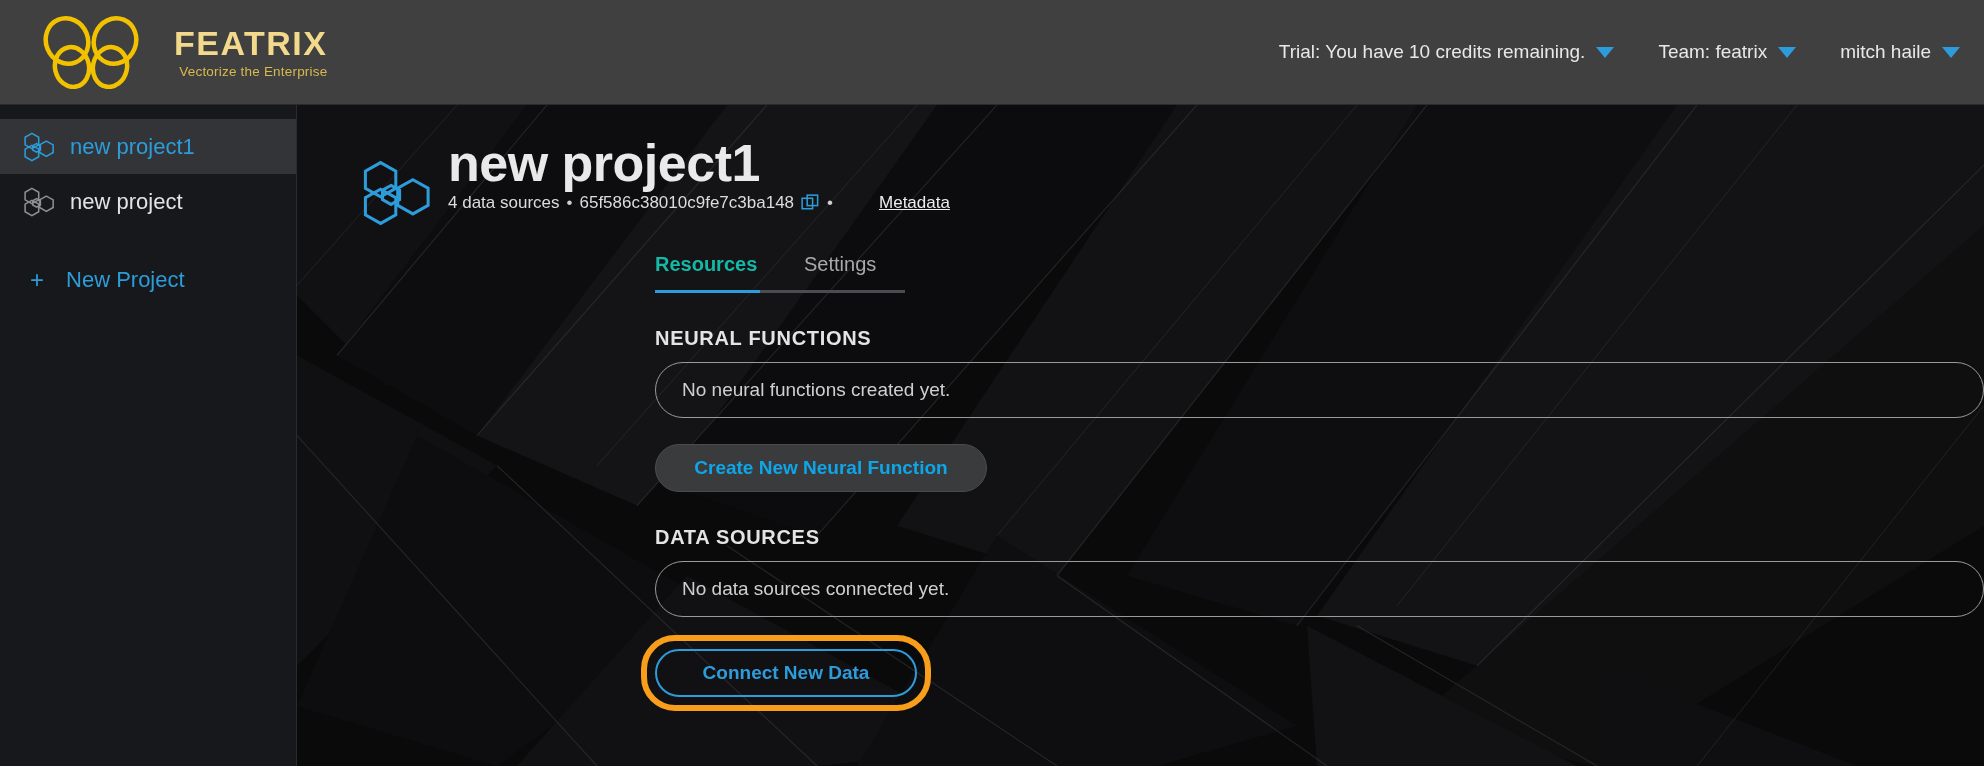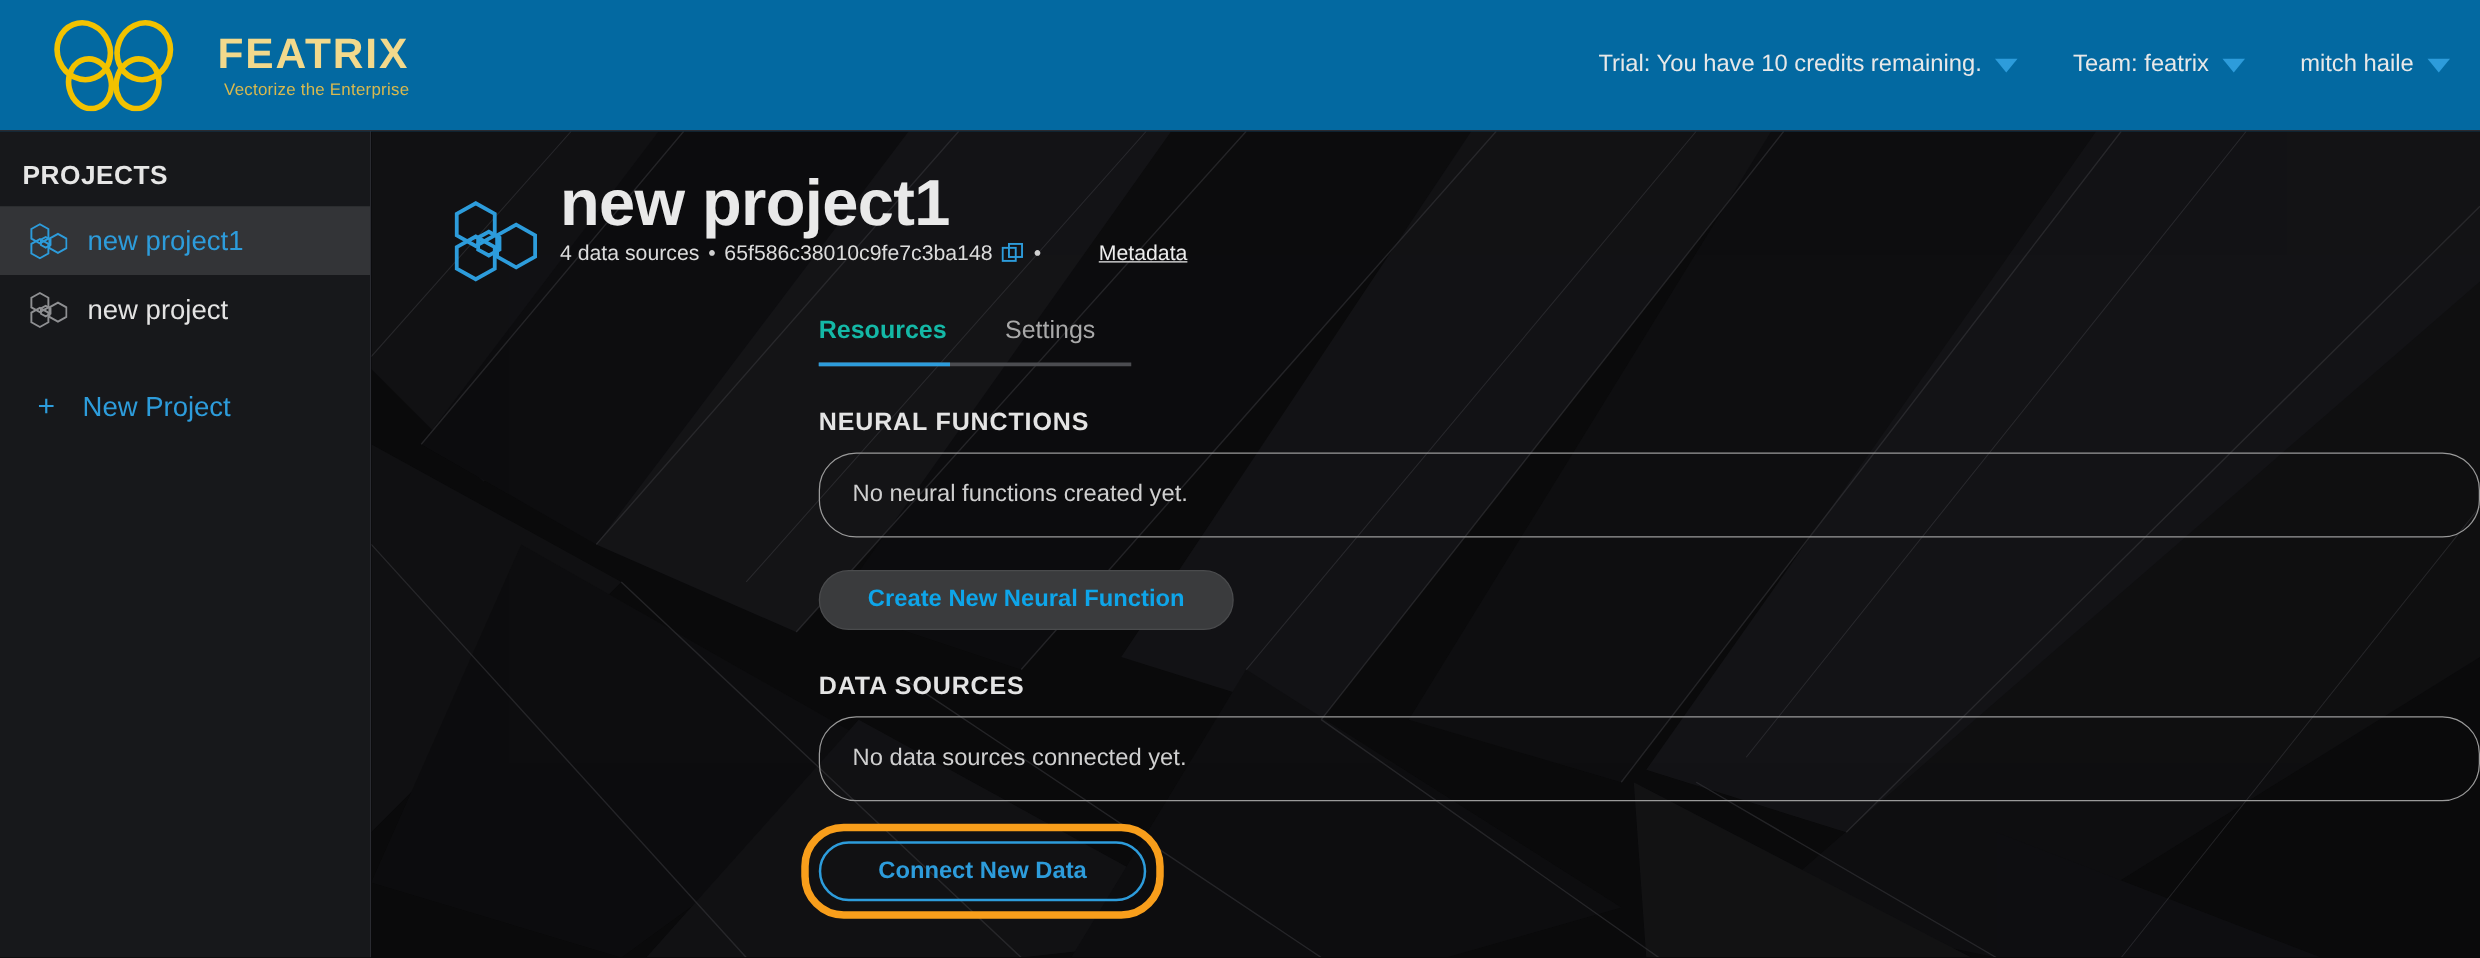--- a/index.html
+++ b/index.html
@@ -7,21 +7,21 @@
     width: 1984px; height: 766px;
     background: #0c0c0d;
     font-family: "Liberation Sans", sans-serif;
     overflow: hidden;
   }
   .app { width: 1984px; height: 766px; display: flex; flex-direction: column; position: relative; }
 
   
   .topbar {
     height: 105px;
-    background: #0369a1;
+    background: #404040;
     display: flex; align-items: center;
     flex: 0 0 105px;
     border-bottom: 1px solid #2a2b31;
     position: relative; z-index: 5;
   }
   .brand { display: flex; align-items: center; padding-left: 22px; gap: 14px; }
   .brand-logo { width: 138px; height: 74px; display: block; }
   .brand-text { display: flex; flex-direction: column; justify-content: center; }
   .brand-name {
     font-size: 34px; font-weight: bold; letter-spacing: 1.5px;
@@ -113,21 +113,21 @@
   }
   .tab-underline-active { height: 3px; background: #2d9cdb; width: 105px; }
 
   .section { padding-left: 358px; }
   .sec-label {
     font-size: 20px; font-weight: bold; color: #e4e4e4;
     letter-spacing: .7px; margin-top: 34px; margin-bottom: 12px;
   }
   .empty-box {
     border: 1px solid #9a9a9a; border-radius: 30px;
-    height: 68px; display: flex; align-items: center;
+    height: 56px; display: flex; align-items: center;
     padding-left: 26px; color: #cfcfcf; font-size: 19px;
     max-width: 1568px;
   }
   .btn {
     margin-top: 26px; height: 48px; border-radius: 26px;
     display: inline-flex; align-items: center; justify-content: center;
     font-size: 19px; font-weight: bold; cursor: pointer; padding: 0 30px;
   }
   .btn-disabled {
     background: #3a3b3d; color: #0ea5e9; border: 1px solid #4a4b4d;
@@ -176,21 +176,20 @@
       <div class="tb-item">
         <span>mitch haile</span>
         <span class="caret"></span>
       </div>
     </div>
   </div>
 
   <div class="body-row">
 
     <div class="sidebar">
-      <div class="sb-title">PROJECTS</div>
 
       <div class="sb-item active">
         <svg class="hexicon" viewBox="0 0 40 40">
           <g fill="none" stroke="#2d9cdb" stroke-width="1.8">
             <polygon points="14,4 22,8.5 22,17.5 14,22 6,17.5 6,8.5"></polygon>
             <polygon points="31,13 39,17.5 39,26.5 31,31 23,26.5 23,17.5"></polygon>
             <polygon points="14,18 22,22.5 22,31.5 14,36 6,31.5 6,22.5"></polygon>
             <polygon points="19.5,16 24,18.5 24,23.5 19.5,26 15,23.5 15,18.5"></polygon>
           </g>
         </svg>

